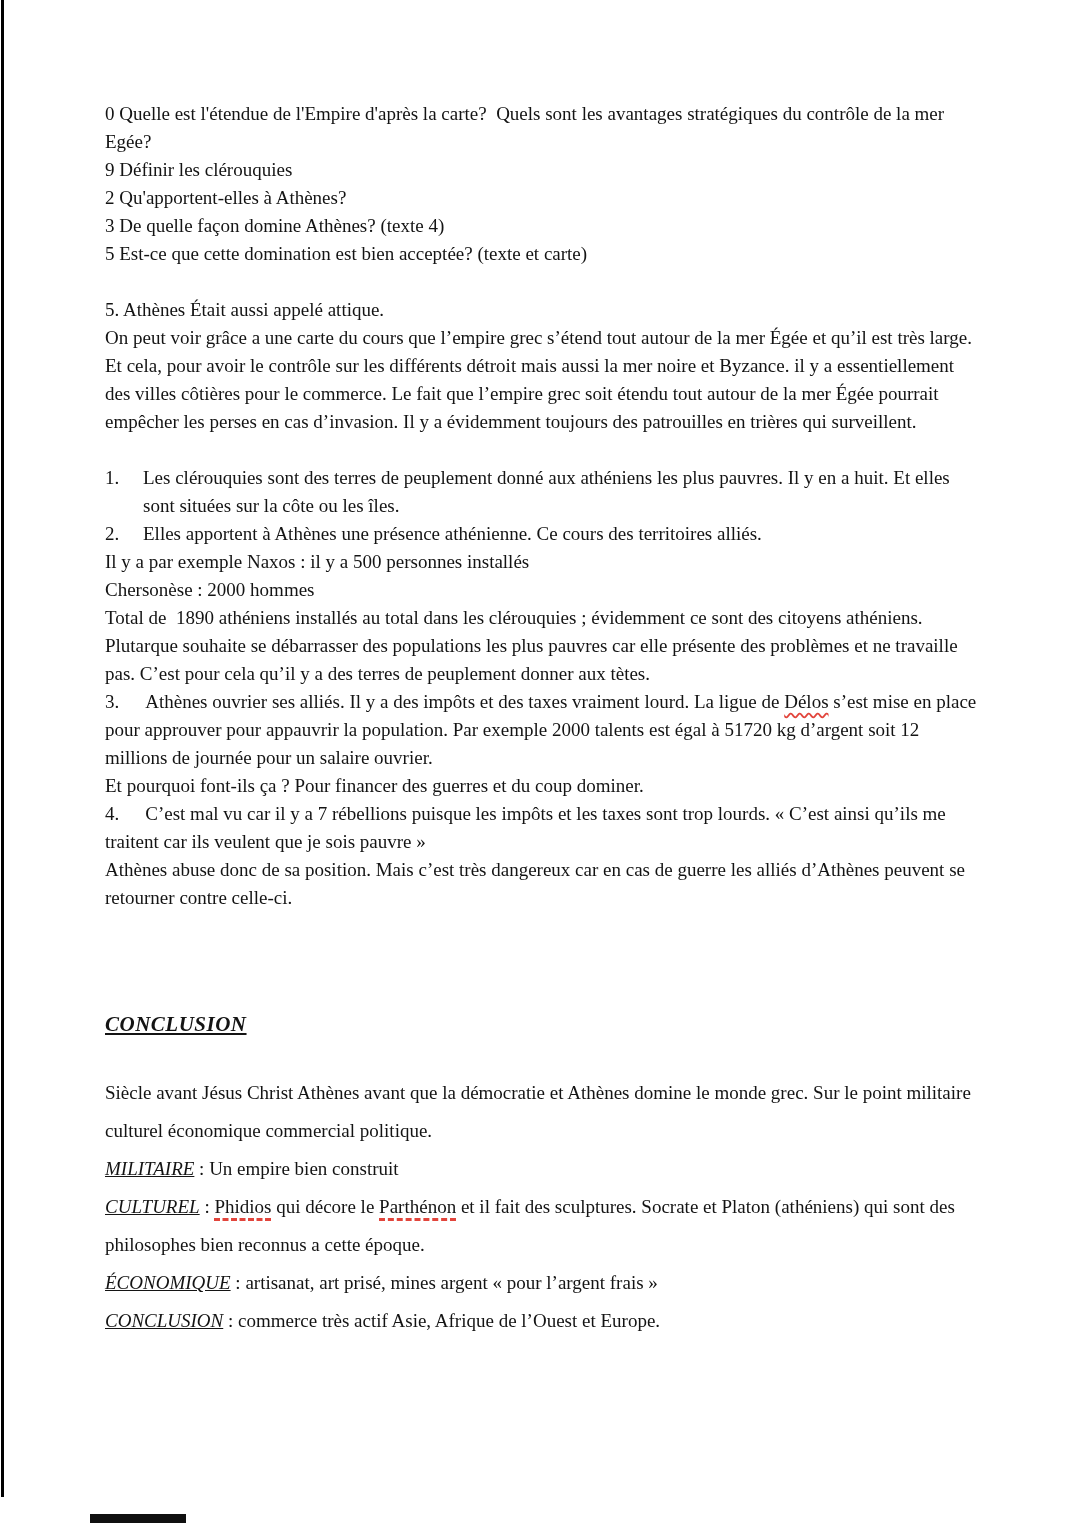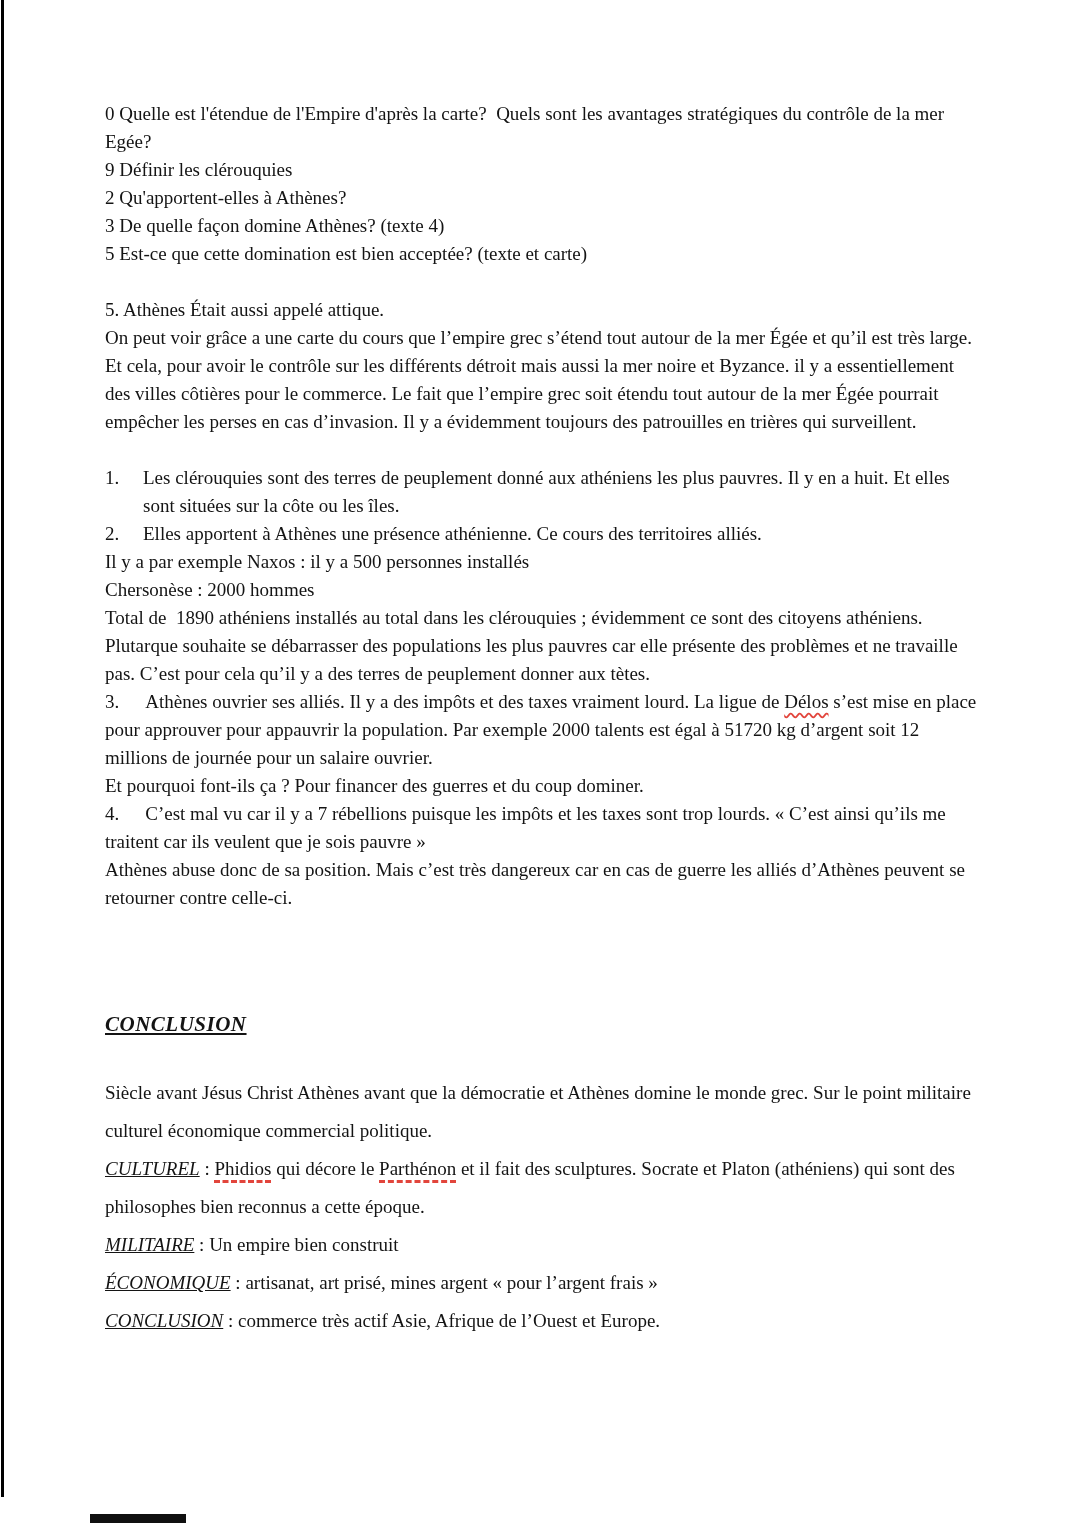--- a/index.html
+++ b/index.html
@@ -85,23 +85,23 @@
     <p><span>4.</span><span class="tab"></span><span>C’est mal vu car il y a 7 rébellions puisque les impôts et les taxes sont trop lourds. « C’est ainsi qu’ils me traitent car ils veulent que je sois pauvre »</span></p>
     <p>Athènes abuse donc de sa position. Mais c’est très dangereux car en cas de guerre les alliés d’Athènes peuvent se retourner contre celle-ci.</p>
   </div>
 
   <div class="conclusion">
     <div class="conclusion-h">CONCLUSION</div>
 
 
     <p class="c-line">Siècle avant Jésus Christ Athènes avant que la démocratie et Athènes domine le monde grec. Sur le point militaire culturel économique commercial politique.</p>
 
+    <p class="c-line"><span class="c-label">MILITAIRE</span><span> : Un empire bien construit</span></p>
+
     <p class="c-line"><span class="c-label">CULTUREL</span><span> : </span><span class="red-dash">Phidios</span><span> qui décore le </span><span class="red-dash">Parthénon</span><span> et il fait des sculptures. Socrate et Platon (athéniens) qui sont des philosophes bien reconnus a cette époque.</span></p>
-
-    <p class="c-line"><span class="c-label">MILITAIRE</span><span> : Un empire bien construit</span></p>
 
     <p class="c-line"><span class="c-label">ÉCONOMIQUE</span><span> : artisanat, art prisé, mines argent « pour l’argent frais »</span></p>
 
     <p class="c-line"><span class="c-label">CONCLUSION</span><span> : commerce très actif Asie, Afrique de l’Ouest et Europe.</span></p>
   </div>
 
 </div>
 
 <div class="bottom-mark"></div>
 

